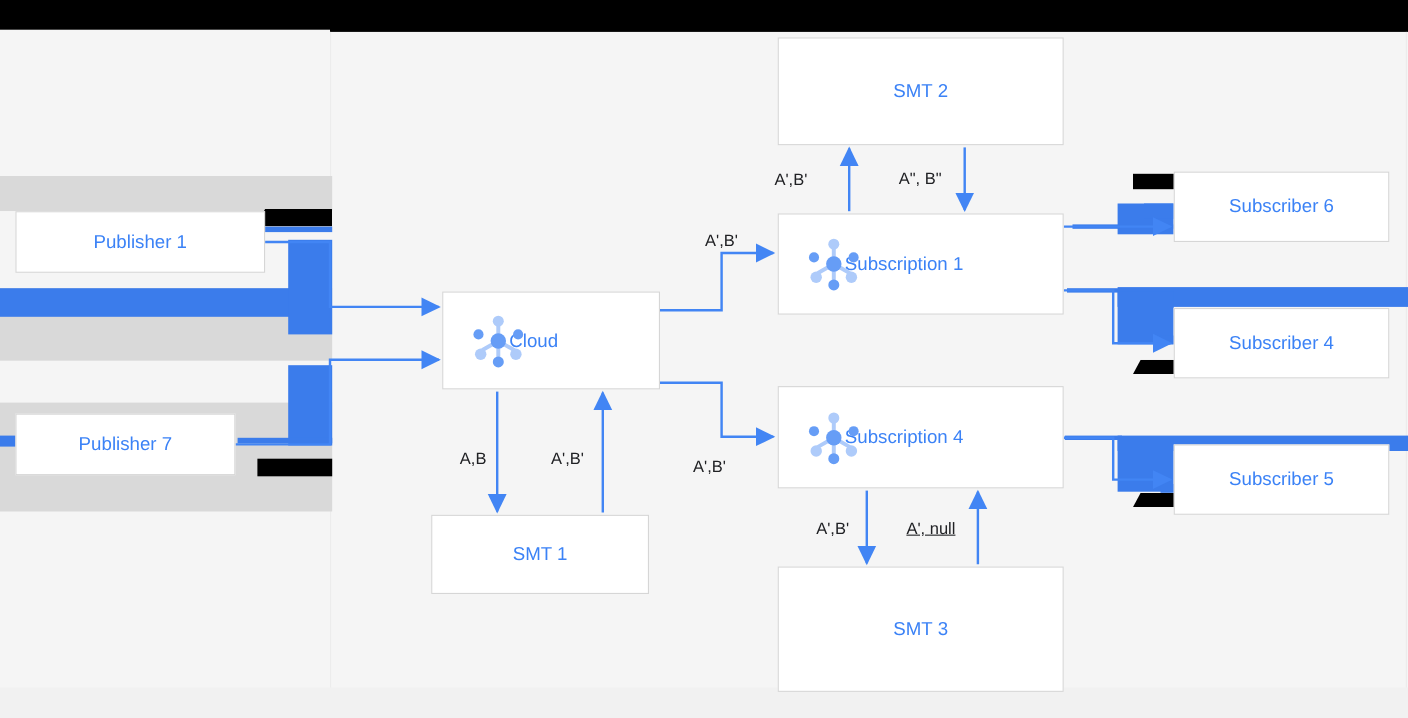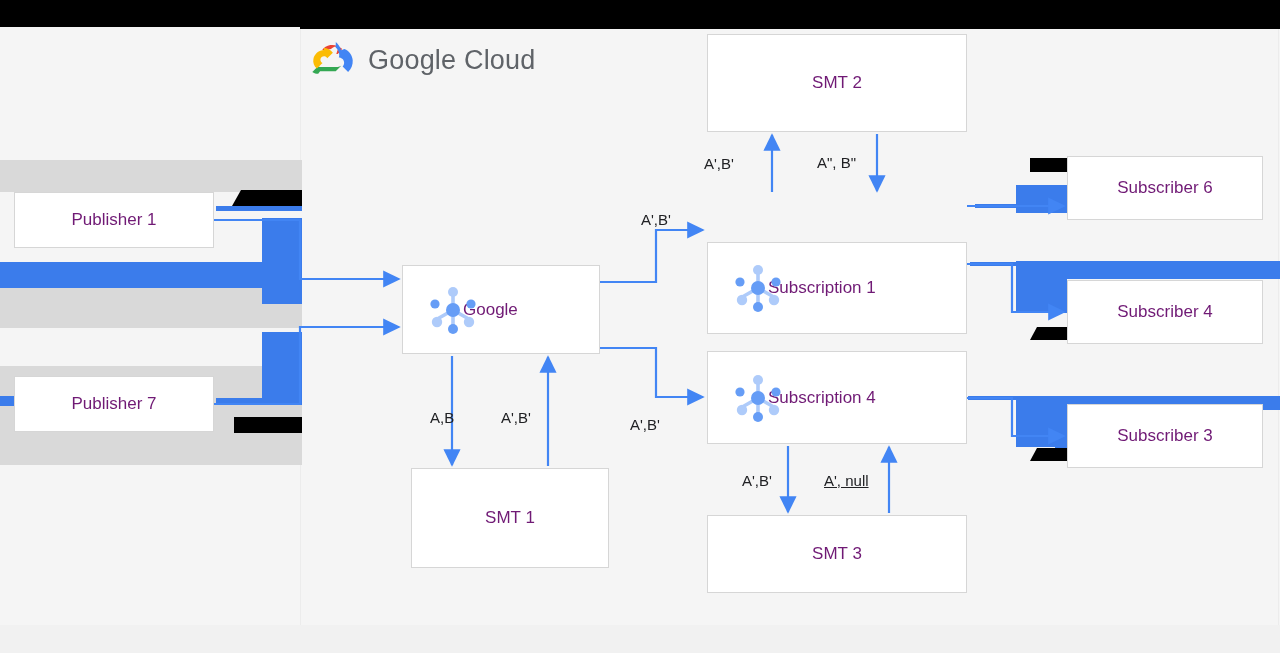--- a/index.html
+++ b/index.html
@@ -55,21 +55,21 @@
   .gr-band3{left:1016px;top:396px;width:264px;height:14px;background:#3b7ceb;}
   .gr-thin3{left:968px;top:396px;width:52px;height:4px;background:#3b7ceb;}
   .gr-stub3{left:1055px;top:440px;width:14px;height:8px;background:#3b7ceb;}
   .gr-black3{left:1030px;top:448px;width:38px;height:13px;background:#000;
              clip-path:polygon(7px 0,100% 0,100% 100%,0 100%);}
 
   
   .node{
     position:absolute;background:#fff;border:1px solid #d6d6d6;
     display:flex;align-items:center;justify-content:center;
-    font-size:17px;color:#701a75;box-sizing:border-box;
+    font-size:17px;color:#3b82f6;box-sizing:border-box;
   }
   .node.icon-node{justify-content:flex-start;}
   .node .label{display:block;}
   .icon-node .label{margin-left:60px;}
 
   .pubsub-icon{position:absolute;left:22px;top:50%;transform:translateY(-50%);
                width:56px;height:56px;}
 
   
   .elabel{position:absolute;font-size:15px;color:#202124;white-space:nowrap;}
@@ -118,32 +118,20 @@
   <div class="abs gr-blue2"></div>
   <div class="abs gr-stub2"></div>
   <div class="abs gr-black2"></div>
 
   <div class="abs gr-band3"></div>
   <div class="abs gr-thin3"></div>
   <div class="abs gr-blue3"></div>
   <div class="abs gr-stub3"></div>
   <div class="abs gr-black3"></div>
 
-  <div class="gc-logo">
-    <svg width="44" height="36" viewBox="0 0 44 36">
-      <path d="M26.3 12.1l1.4.02 3.9-3.9.2-1.66C28.6 3.93 24.6 2.4 20.3 3.06c-3.4.5-6.4 2.4-8.3 5.2 .45-.17 1-.2 1.5-.08l7.8-1.28s.4-.66.6-.62c1.7-1.86 4.5-2.08 6.4-.5z" fill="#EA4335"></path>
-      <path d="M35.1 8.26c-.9-3.3-2.75-6.2-5.3-8.26l-.1 5.5 .02 .02c2.2 1.8 3.5 4.5 3.5 7.4 0 .9-.12 1.8-.35 2.6 2.9 0 5.25 2.36 5.25 5.26 0 1.4-.55 2.7-1.5 3.7l5.5 5.5c3.2-3 4.9-7.3 4.6-11.7-.35-5.1-3.6-9.5-8.3-11.3z" transform="translate(-4 0)" fill="#4285F4"></path>
-      <path d="M11.1 35.3h15.6l.02-.02 5.5-5.5c-1 .72-2.2 1.12-3.45 1.12H11.1c-.82 0-1.6-.18-2.3-.5l-5.5 5.48c1.7 1.28 3.76 1.97 5.9 1.97z" transform="translate(-1 -6)" fill="#34A853"></path>
-      <path d="M10.1 8.06C4.9 8.12.4 11.9-.6 17 -1.3 20.6 .1 24.3 2.9 26.6l5.6-5.6c-1.8-.82-2.6-2.95-1.8-4.76 .82-1.8 2.95-2.6 4.76-1.8 .8.36 1.44 1 1.8 1.8l5.6-5.6c-2.2-2.9-5.6-4.6-9.2-4.56z" transform="translate(4 0)" fill="#FBBC05"></path>
-    </svg>
-    <div class="gc-text">
-      <span class="b">Google</span>
-      <span>Cloud</span>
-    </div>
-  </div>
 
   <svg id="edges">
     <defs>
       <marker id="ah" markerWidth="9" markerHeight="9" refX="7.2" refY="4.5" orient="auto" markerUnits="strokeWidth">
         <path d="M0,0.6 L8,4.5 L0,8.4 z" fill="#4285F4"></path>
       </marker>
     </defs>
     <g stroke="#4285F4" stroke-width="2.2" fill="none" marker-end="url(#ah)">
       <path d="M214,220 L300,220 L300,279 L399,279"></path>
       <path d="M214,404 L300,404 L300,327 L399,327"></path>
@@ -155,21 +143,21 @@
       <path d="M877,134 L877,191"></path>
       <path d="M788,446 L788,512"></path>
       <path d="M889,513 L889,447"></path>
       <path d="M967,206 L1064,206"></path>
       <path d="M967,264 L1012,264 L1012,312 L1064,312"></path>
       <path d="M967,398 L1012,398 L1012,436 L1064,436"></path>
     </g>
   </svg>
 
   <div id="nodes">
-      <div class="node" style="left: 14px; top: 192px; width: 200px; height: 56px;">
+      <div class="node" style="left: 14px; top: 192px; width: 227px; height: 56px;">
         <span class="label">Publisher 1</span>
       </div>
       <div class="node" style="left: 14px; top: 376px; width: 200px; height: 56px;">
         <span class="label">Publisher 7</span>
       </div>
       <div class="node icon-node" style="left: 402px; top: 265px; width: 198px; height: 89px;">
         <span class="pubsub-icon">
 <svg viewBox="0 0 56 56" width="56" height="56">
   <g stroke="#aecbfa" stroke-width="3.6" stroke-linecap="round">
     <line x1="28" y1="28" x2="28" y2="13"></line>
@@ -178,32 +166,32 @@
     <line x1="28" y1="28" x2="28" y2="44"></line>
   </g>
   <circle cx="28" cy="28" r="7" fill="#669df6"></circle>
   <circle cx="28" cy="10" r="5" fill="#aecbfa"></circle>
   <circle cx="10" cy="22" r="4.6" fill="#669df6"></circle>
   <circle cx="46" cy="22" r="4.6" fill="#669df6"></circle>
   <circle cx="12" cy="40" r="5.2" fill="#aecbfa"></circle>
   <circle cx="44" cy="40" r="5.2" fill="#aecbfa"></circle>
   <circle cx="28" cy="47" r="5" fill="#669df6"></circle>
 </svg></span>
-        <span class="label">Google</span>
-      </div>
-      <div class="node" style="left: 411px; top: 468px; width: 198px; height: 100px;">
+        <span class="label">Cloud</span>
+      </div>
+      <div class="node" style="left: 392px; top: 468px; width: 198px; height: 72px;">
         <span class="label">SMT 1</span>
       </div>
       <div class="node" style="left: 707px; top: 34px; width: 260px; height: 98px;">
         <span class="label">SMT 2</span>
       </div>
-      <div class="node" style="left: 707px; top: 515px; width: 260px; height: 78px;">
+      <div class="node" style="left: 707px; top: 515px; width: 260px; height: 114px;">
         <span class="label">SMT 3</span>
       </div>
-      <div class="node icon-node" style="left: 707px; top: 194px; width: 260px; height: 92px; margin-top: 48px;">
+      <div class="node icon-node" style="left: 707px; top: 194px; width: 260px; height: 92px;">
         <span class="pubsub-icon">
 <svg viewBox="0 0 56 56" width="56" height="56">
   <g stroke="#aecbfa" stroke-width="3.6" stroke-linecap="round">
     <line x1="28" y1="28" x2="28" y2="13"></line>
     <line x1="28" y1="28" x2="14" y2="36"></line>
     <line x1="28" y1="28" x2="42" y2="36"></line>
     <line x1="28" y1="28" x2="28" y2="44"></line>
   </g>
   <circle cx="28" cy="28" r="7" fill="#669df6"></circle>
   <circle cx="28" cy="10" r="5" fill="#aecbfa"></circle>
@@ -234,27 +222,27 @@
 </svg></span>
         <span class="label">Subscription 4</span>
       </div>
       <div class="node" style="left: 1067px; top: 156px; width: 196px; height: 64px;">
         <span class="label">Subscriber 6</span>
       </div>
       <div class="node" style="left: 1067px; top: 280px; width: 196px; height: 64px;">
         <span class="label">Subscriber 4</span>
       </div>
       <div class="node" style="left: 1067px; top: 404px; width: 196px; height: 64px;">
-        <span class="label">Subscriber 3</span>
+        <span class="label">Subscriber 5</span>
       </div>
     </div>
   <div id="labels">
       <div class="elabel" style="left: 641px; top: 211px;">A',B'</div>
       <div class="elabel" style="left: 704px; top: 155px;">A',B'</div>
       <div class="elabel" style="left: 817px; top: 154px;">A", B"</div>
-      <div class="elabel" style="left: 430px; top: 409px;">A,B</div>
+      <div class="elabel" style="left: 418px; top: 409px;">A,B</div>
       <div class="elabel" style="left: 501px; top: 409px;">A',B'</div>
       <div class="elabel" style="left: 630px; top: 416px;">A',B'</div>
       <div class="elabel" style="left: 742px; top: 472px;">A',B'</div>
       <div class="elabel" style="left: 824px; top: 472px; text-decoration: underline;">A', null</div>
     </div>
 
 </div>
 
 </body></html>

